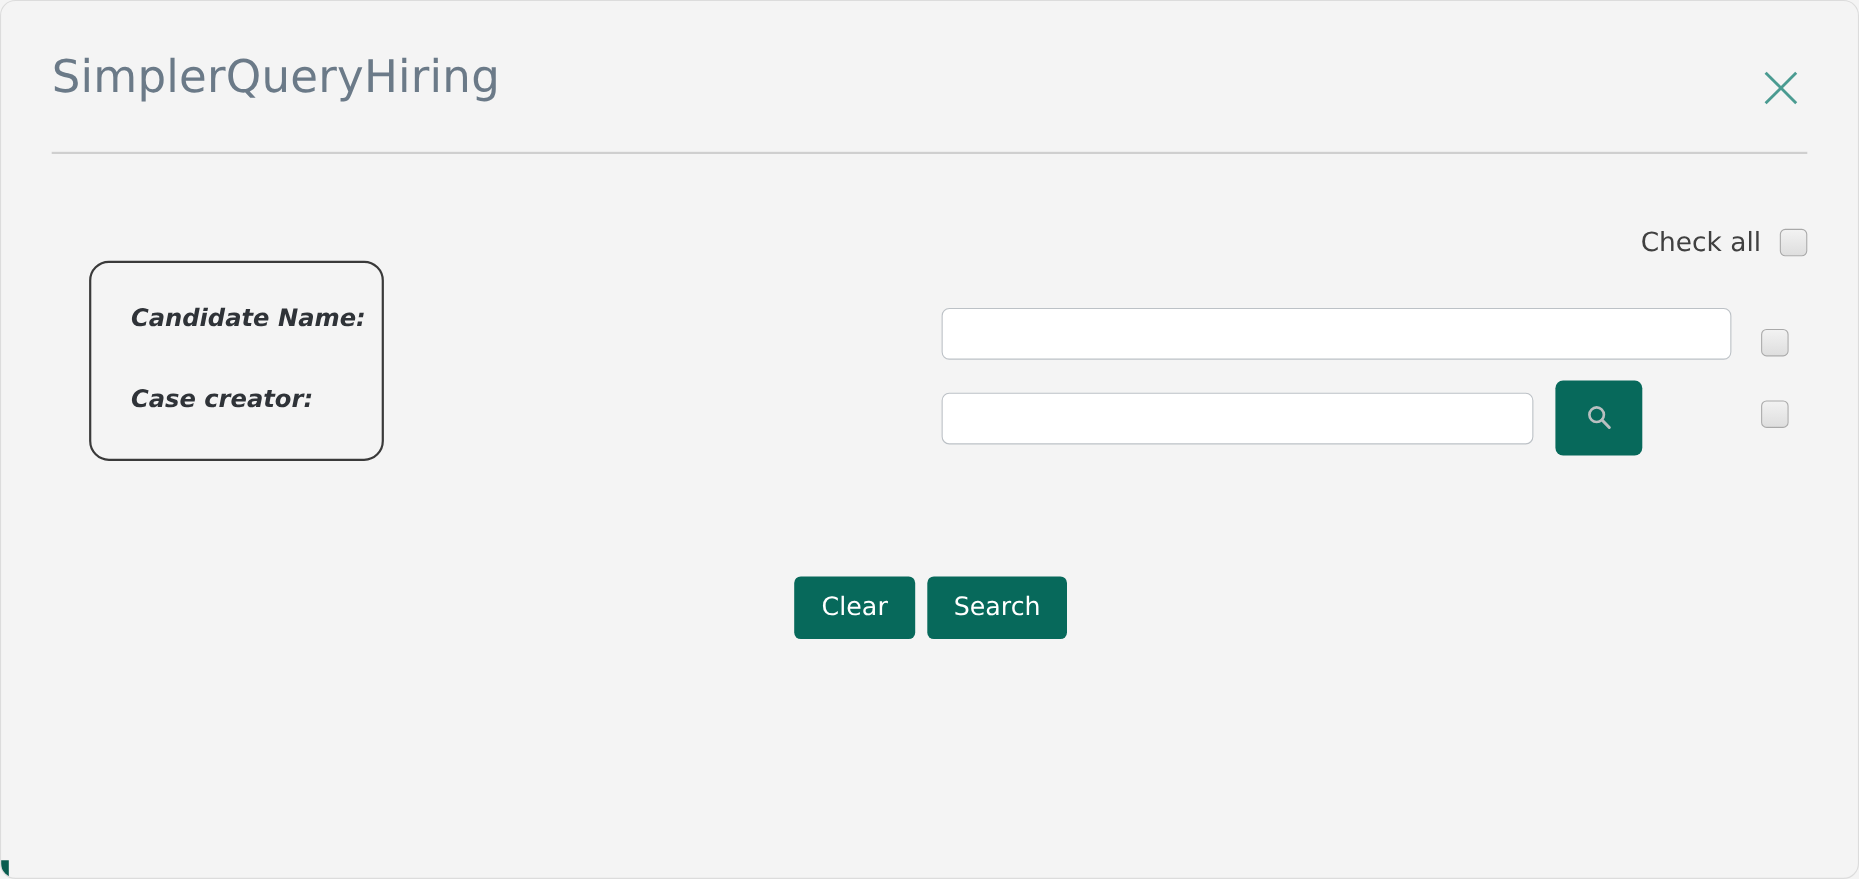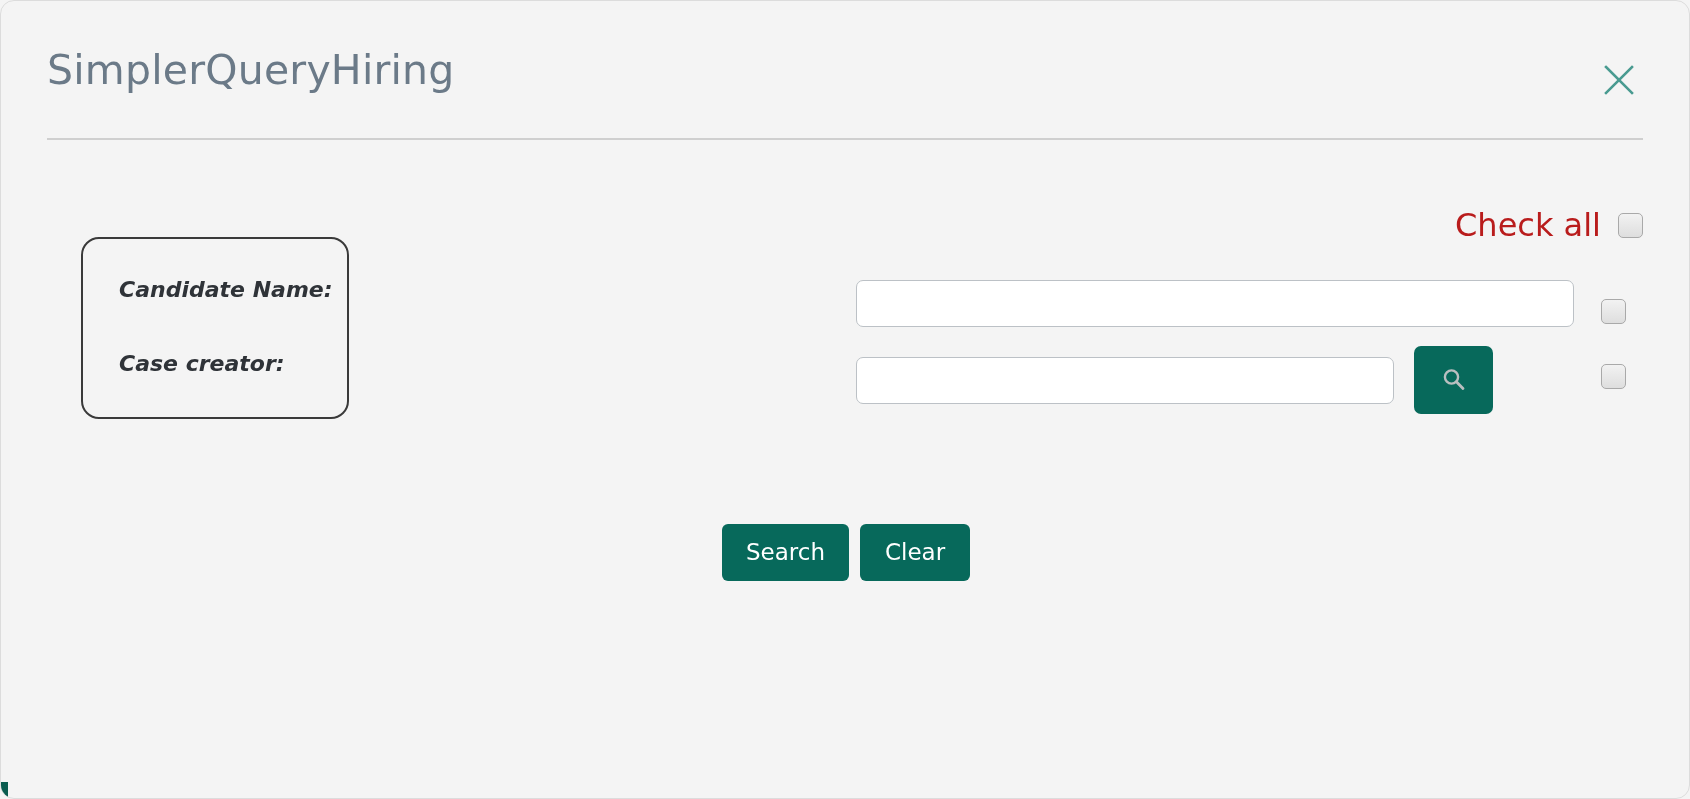--- a/index.html
+++ b/index.html
@@ -82,22 +82,22 @@
   
   .check-all-row {
     position: absolute;
     right: 46px;
     top: 205px;
     display: flex;
     align-items: center;
     gap: 17px;
   }
   .check-all-label {
-    font-size: 32px;
-    color: #b91c1c;
+    font-size: 24px;
+    color: #404040;
     white-space: nowrap;
   }
 
   
   .cbox {
     width: 25px;
     height: 25px;
     box-sizing: border-box;
     border: 1px solid #a9a9a9;
     border-radius: 5px;
@@ -244,18 +244,18 @@
         <svg width="30" height="30" viewBox="0 0 30 30" aria-hidden="true">
           <circle cx="12.5" cy="12" r="6.6" fill="none" stroke="#b9bfc0" stroke-width="2.4"></circle>
           <line x1="17.4" y1="16.8" x2="24" y2="23.6" stroke="#b9bfc0" stroke-width="2.8" stroke-linecap="round"></line>
         </svg>
       </span>
     </button>
   </div>
   <input type="checkbox" class="cbox row-check rc2" style="">
 
   <div class="actions">
+    <button class="btn btn-clear">Clear</button>
     <button class="btn btn-search">Search</button>
-    <button class="btn btn-clear">Clear</button>
   </div>
 
   <div class="corner-sliver"></div>
 </div>
 
 </body></html>

